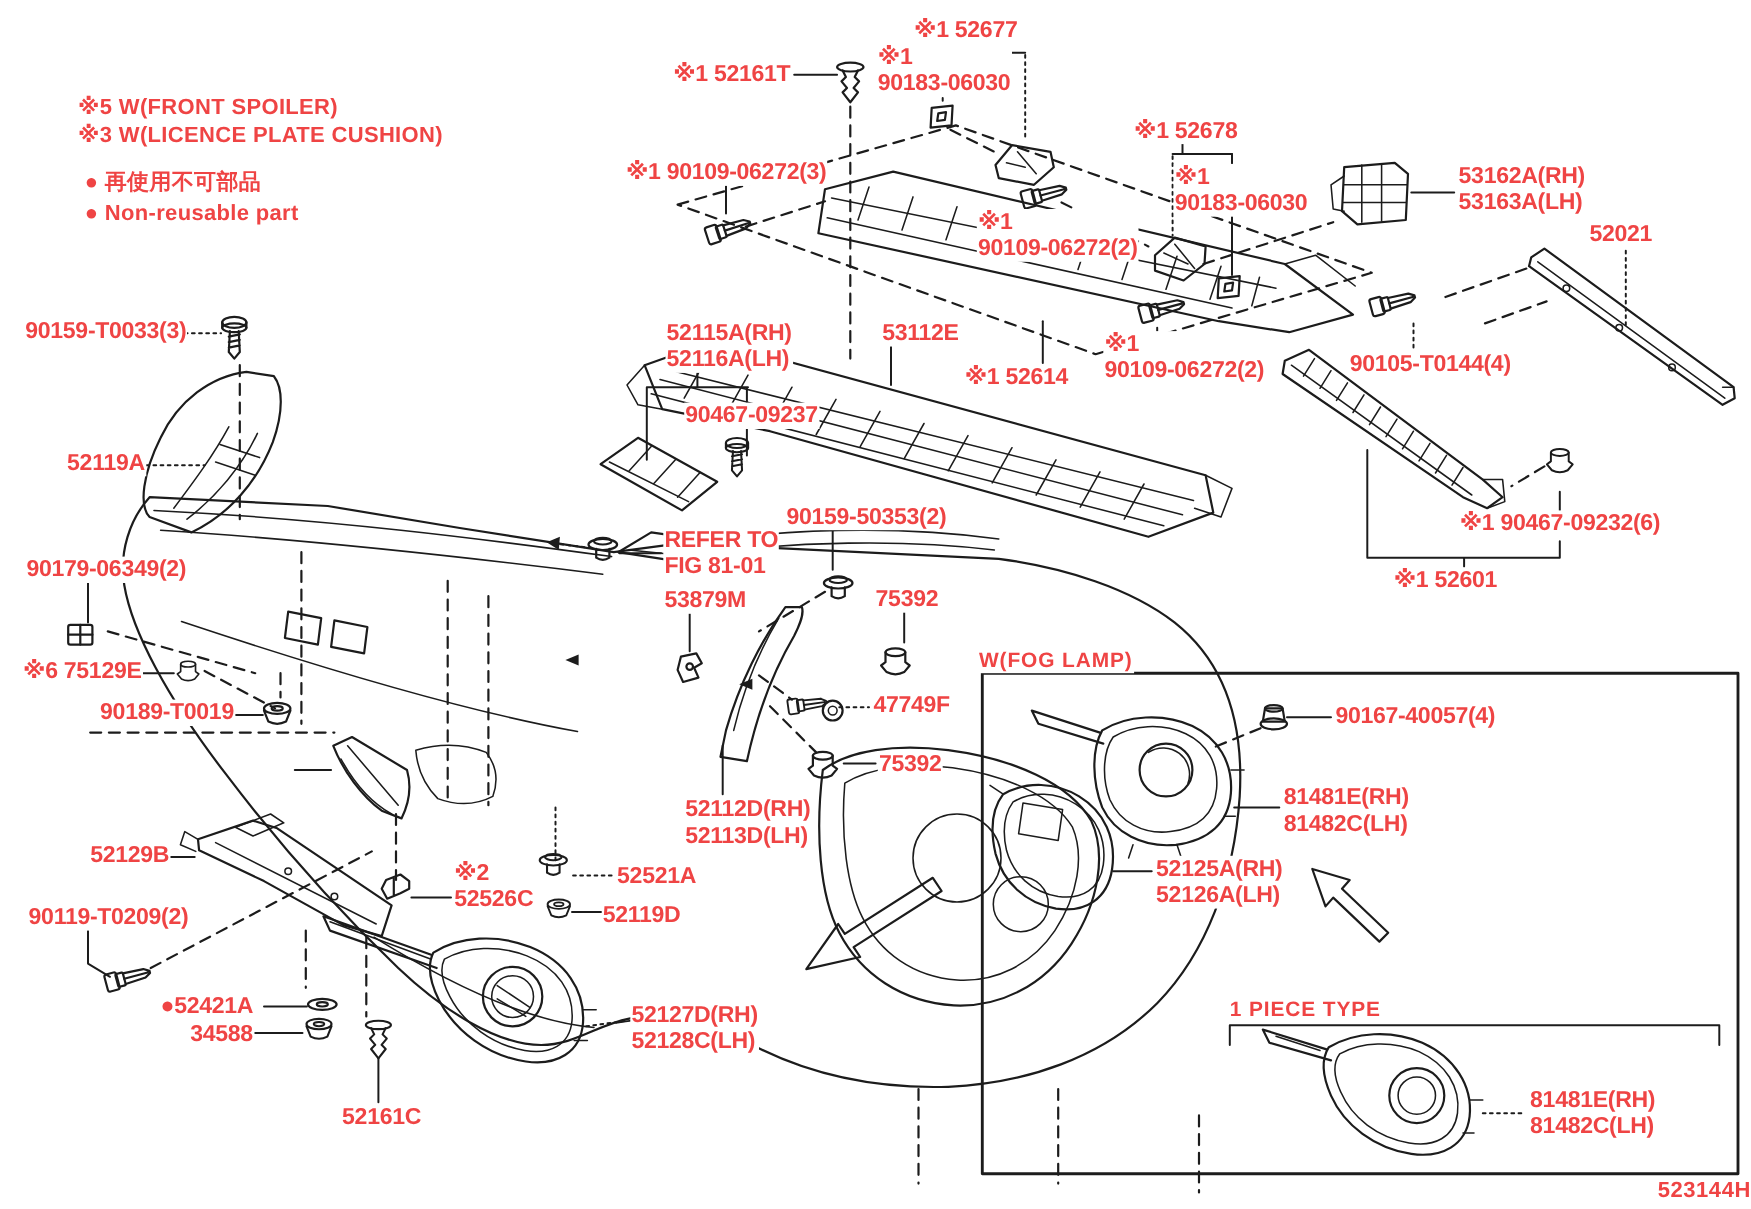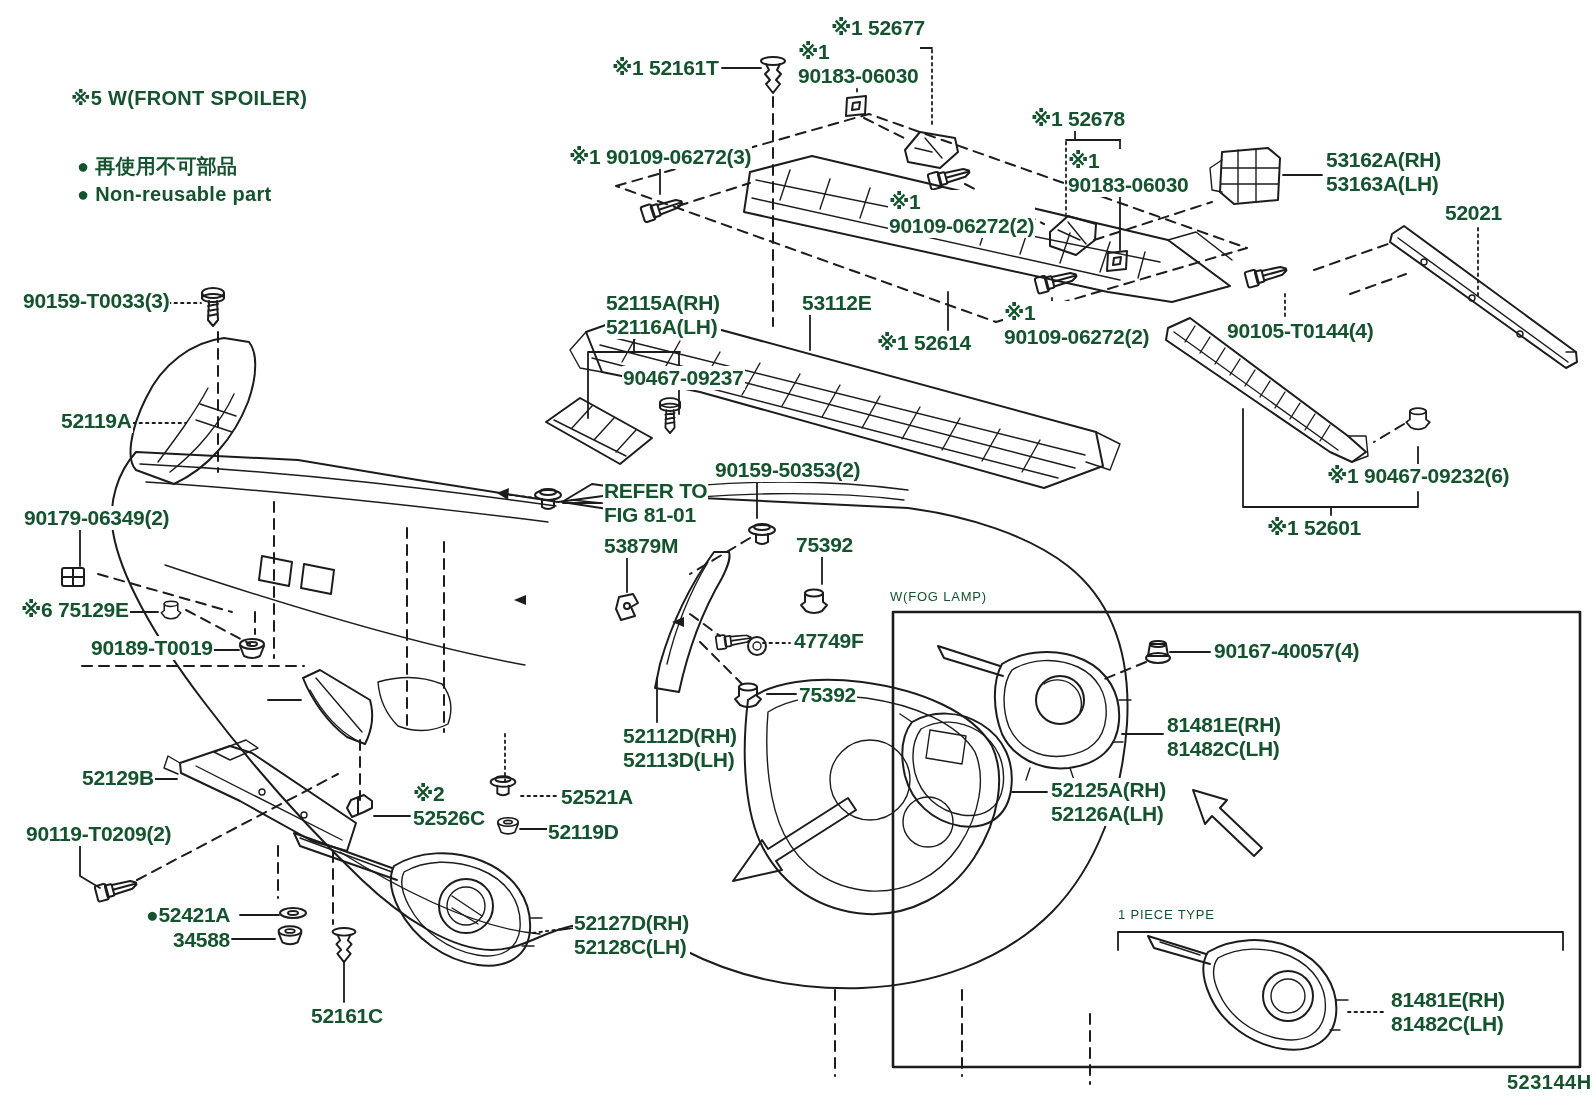--- a/index.html
+++ b/index.html
@@ -1,23 +1,23 @@
 <!DOCTYPE html>
 <html><head>
 <meta charset="utf-8">
 <style>
   html,body{margin:0;padding:0;background:#fff;}
   .canvas{position:relative;width:1592px;height:1099px;background:#fff;overflow:hidden;
           font-family:"Liberation Sans","DejaVu Sans",sans-serif;color:#111;}
   .canvas svg{position:absolute;left:0;top:0;}
   #label-layer{position:absolute;left:0;top:0;width:100%;height:100%;}
   .lbl{position:absolute;font-weight:700;font-size:21px;line-height:1.14;letter-spacing:-0.3px;
-       white-space:pre-line;background:#fff;padding:0 1px;color:#14532d;}
+       white-space:pre-line;background:#fff;padding:0 1px;color:#ef4444;}
   .legend{font-weight:600;font-size:20px;letter-spacing:0.3px;}
-  .section{font-weight:400;font-size:13px;letter-spacing:0.8px;text-align:center;}
+  .section{font-weight:700;font-size:19px;letter-spacing:0.8px;text-align:center;}
   .footer{font-weight:700;font-size:20px;letter-spacing:0.5px;}
   
   .art path,.art line,.art rect,.art ellipse,.art circle,.art polygon{fill:none;stroke:#1c1c1c;stroke-width:2;stroke-linecap:round;stroke-linejoin:round;}
   .art .thin{stroke-width:1.4;}
   .art .ld{stroke-width:1.8;}
   .art .dsh{stroke-dasharray:10 7;stroke-width:2;}
   .art .dot{stroke-dasharray:2.5 4;stroke-width:1.8;}
   .art .fillb{fill:#1c1c1c;stroke:none;}
   .art .box{stroke-width:2.6;}
 </style>
@@ -336,20 +336,21 @@
     <path class="dot" d="M533,933 L569,928"></path>
     <path class="ld" d="M1170,652 H1210"></path>
     <path class="ld" d="M1122,734 H1163"></path>
     <path class="ld" d="M1012,792 H1047"></path>
     <path class="dot" d="M1348,1012 H1387"></path>
   </g>
 </svg>
 
 <div id="label-layer">
   <div class="lbl legend" style="left:70px;top:87px">※5 W(FRONT SPOILER)</div>
+  <div class="lbl legend" style="left:70px;top:112px">※3 W(LICENCE PLATE CUSHION)</div>
   <div class="lbl legend" style="left:76px;top:155px">● 再使用不可部品</div>
   <div class="lbl legend" style="left:76px;top:183px">● Non-reusable part</div>
 
   <div class="lbl" style="left:611px;top:56px">※1 52161T</div>
   <div class="lbl" style="left:830px;top:16px">※1 52677</div>
   <div class="lbl" style="left:797px;top:40px">※1
 90183-06030</div>
   <div class="lbl" style="left:568px;top:145px">※1 90109-06272(3)</div>
   <div class="lbl" style="left:888px;top:190px">※1
 90109-06272(2)</div>

